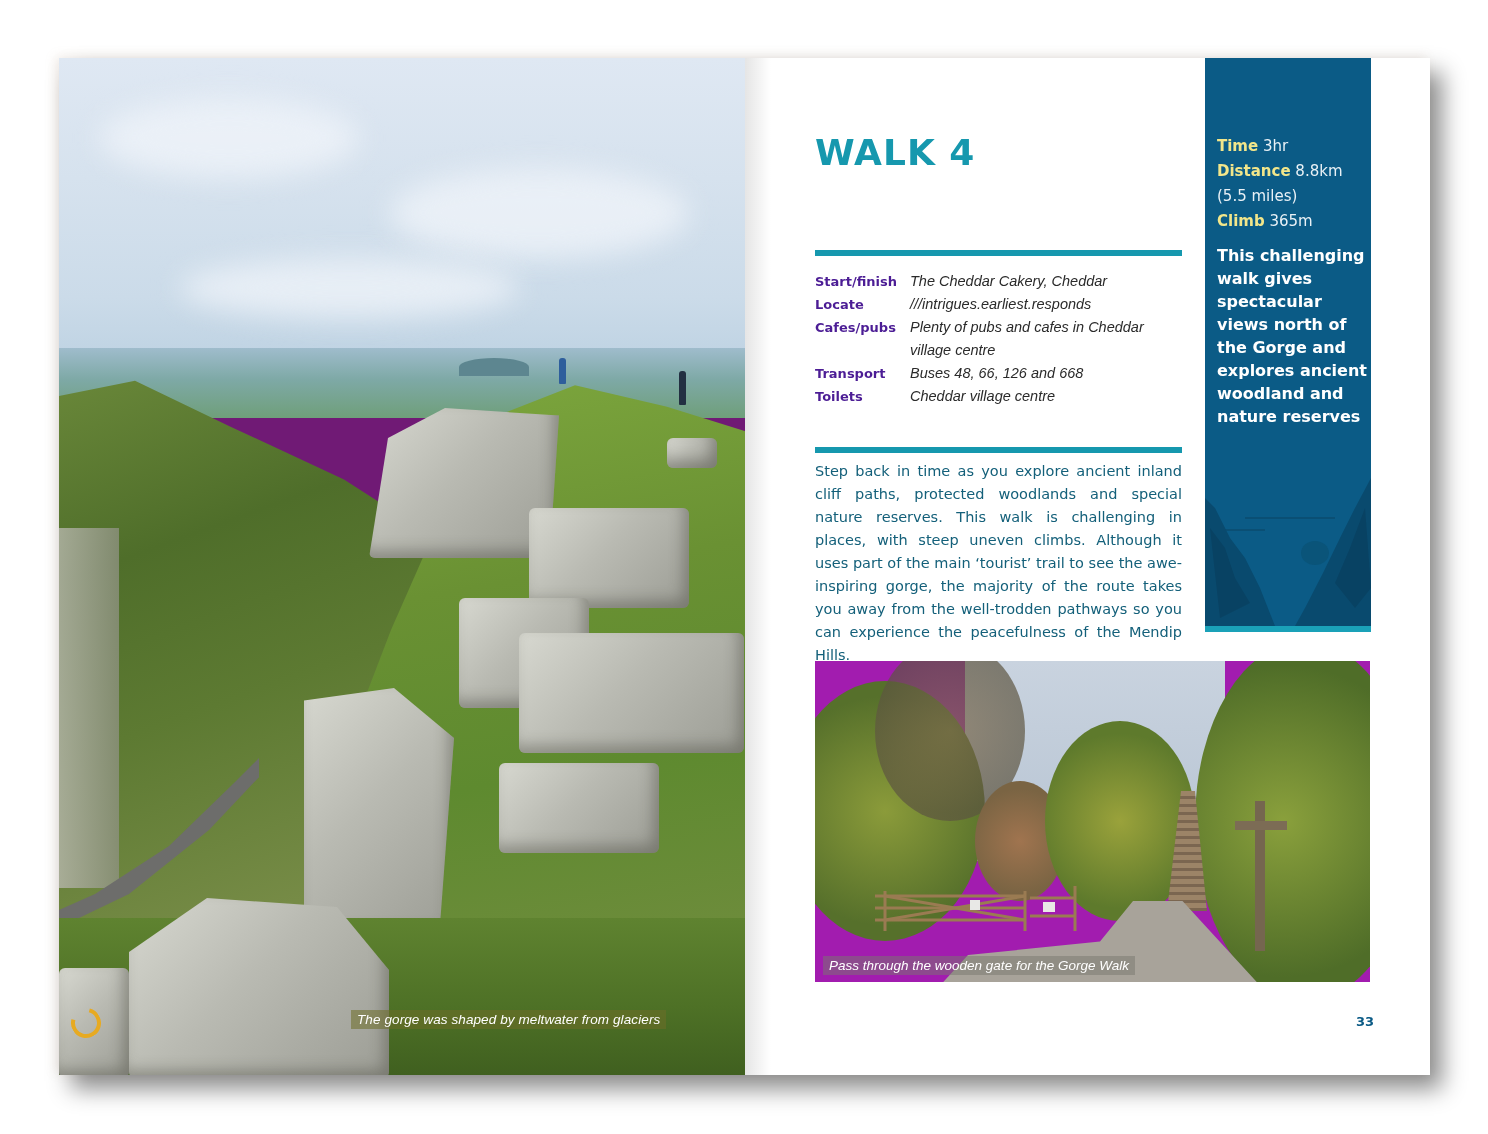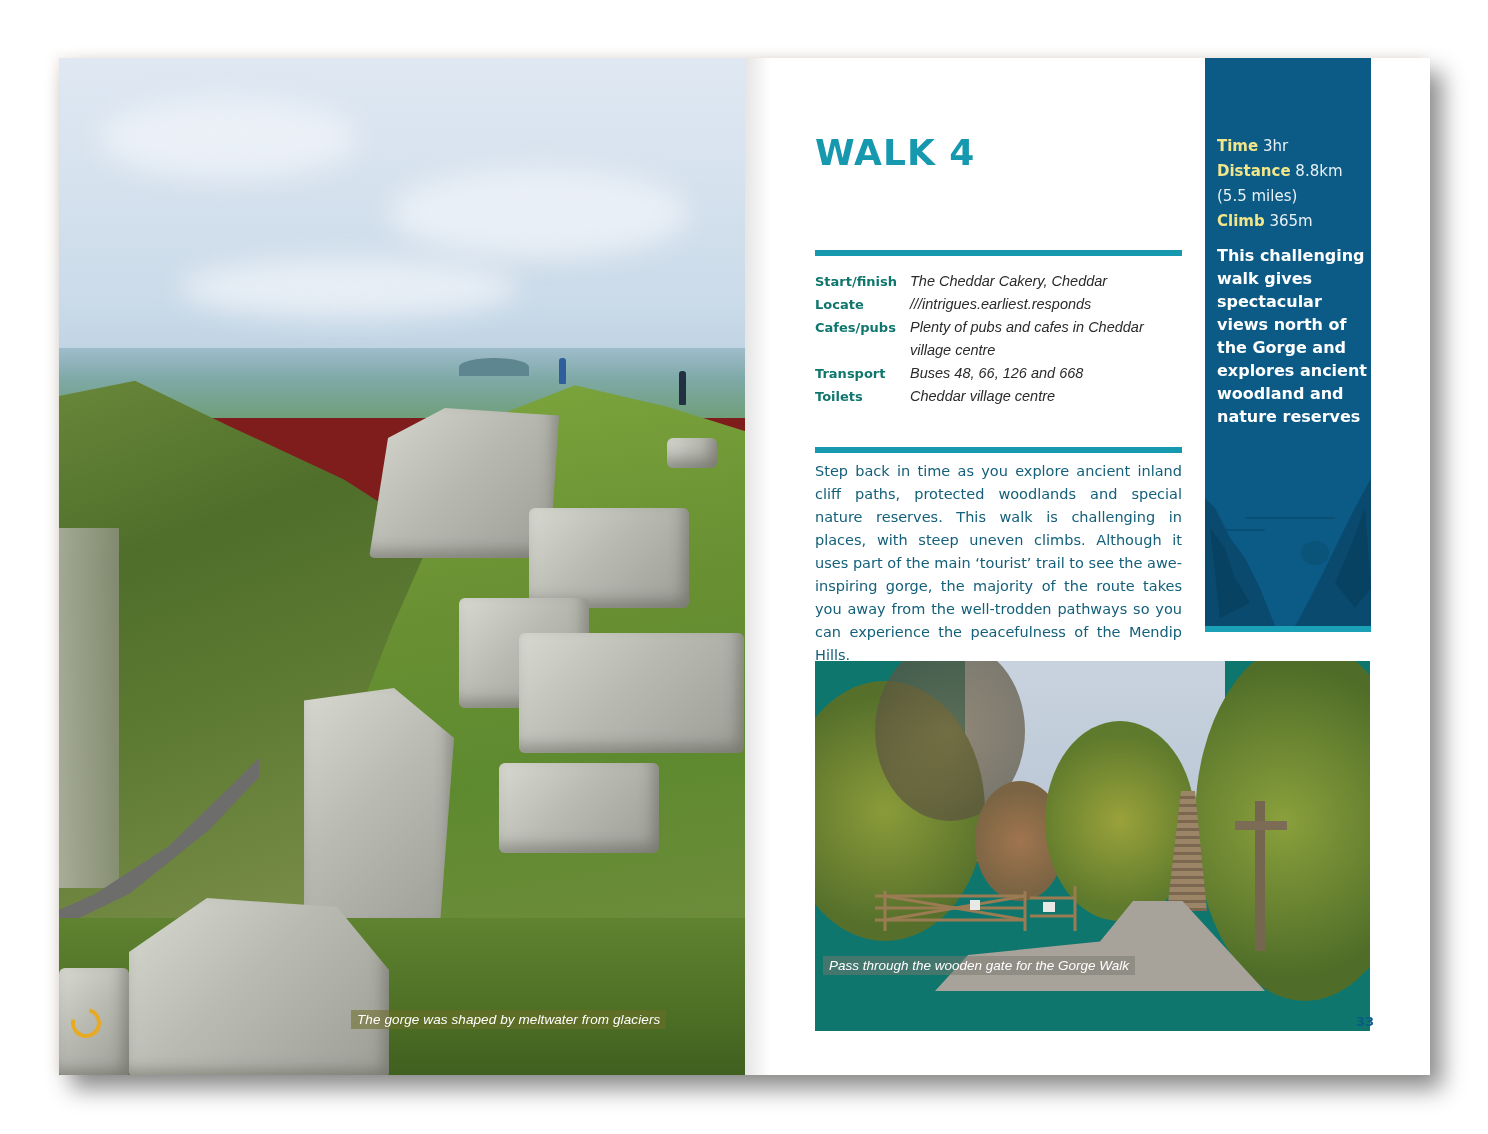--- a/index.html
+++ b/index.html
@@ -7,21 +7,21 @@
       width: 1488px; height: 1134px; background: #ffffff; position: relative; overflow: hidden;
       font-family: "Liberation Sans", sans-serif;
     }
     .spread {
       position: absolute; left: 59px; top: 58px; width: 1371px; height: 1017px;
       box-shadow: 12px 14px 22px rgba(0,0,0,0.45), -4px -2px 10px rgba(180,150,120,0.15);
     }
     
     .left-page {
       position: absolute; left: 0; top: 0; width: 809px; height: 1017px; overflow: hidden;
-      background: #7f1d1d;
+      background: #701a75;
     }
     .lp-sky { position:absolute; left:0; top:0; width:100%; height:300px;
       background: linear-gradient(180deg,#dfe8f3 0%,#d6e2ee 40%,#cbdbe9 80%,#bfd3e3 100%); }
     .lp-cloud { position:absolute; border-radius:50%; background: rgba(240,244,250,0.75); filter: blur(14px); }
     .lp-horizon { position:absolute; left:0; top:290px; width:100%; height:70px;
       background: linear-gradient(180deg,#9fbccc 0%,#7ea9a6 45%,#6f9f7a 100%); }
     .lp-hill { position:absolute; left:400px; top:300px; width:70px; height:18px; border-radius:50% 50% 0 0; background:#5d8690; }
     .lp-left-slope { position:absolute; left:0; top:300px; width:380px; height:760px;
       background: linear-gradient(160deg,#6c8a3b 0%,#4f6e2a 25%,#5d7a32 45%,#768b46 70%,#6a7c3f 100%);
       clip-path: polygon(0 5%, 20% 3%, 45% 9%, 75% 16%, 100% 24%, 100% 100%, 0 100%); }
@@ -49,33 +49,33 @@
     .right-page { position:absolute; left:686px; top:0; width:685px; height:1017px; background:#ffffff; }
     .gutter { position:absolute; left:686px; top:0; width:26px; height:1017px;
       background: linear-gradient(90deg, rgba(0,0,0,0.10), rgba(0,0,0,0)); }
     .walk-num { position:absolute; left:70px; top:74px; font-size:36px; font-weight:900; color:#1698ae;
       letter-spacing:1px; font-family:"DejaVu Sans", sans-serif; }
     .walk-title { position:absolute; left:70px; top:120px; width:330px; font-size:22px; font-weight:bold;
       color:#1b1b1b; line-height:27px; font-family:"DejaVu Sans", sans-serif; }
     .rule { position:absolute; left:70px; width:367px; height:6px; background:#1698ae; }
     .info-table { position:absolute; left:70px; top:212px; width:370px; }
     .info-row { display:flex; font-size:14px; line-height:23px; }
-    .info-key { width:95px; flex:none; font-weight:bold; color:#0f766e; font-family:"DejaVu Sans", sans-serif; font-size:13px; }
+    .info-key { width:95px; flex:none; font-weight:bold; color:#4c1d95; font-family:"DejaVu Sans", sans-serif; font-size:13px; }
     .info-val { flex:1; font-style:italic; color:#2a2a2a; font-family:"Liberation Sans", sans-serif; font-size:14.5px; }
     .intro { position:absolute; left:70px; top:402px; width:367px; font-size:14.5px; line-height:23px;
       color:#14607a; text-align:justify; font-family:"DejaVu Sans", sans-serif; }
     .sidebar { position:absolute; left:460px; top:0; width:166px; height:574px; background:#0b5b86; overflow:hidden; }
     .sidebar-strip { position:absolute; left:0; bottom:0; width:100%; height:6px; background:#1aa1b8; }
     .sb-stats { position:absolute; left:12px; top:76px; width:150px; color:#e9f1f6; font-size:15px; line-height:25px;
       font-family:"DejaVu Sans", sans-serif; }
     .sb-key { color:#f2e68a; font-weight:bold; }
     .sb-summary { position:absolute; left:12px; top:186px; width:150px; color:#ffffff; font-weight:bold;
       font-size:16px; line-height:23px; font-family:"DejaVu Sans", sans-serif; }
     .sb-illustration { position:absolute; left:0; top:420px; width:166px; height:148px; }
-    .rp-photo { position:absolute; left:70px; top:603px; width:555px; height:370px; overflow:hidden; background:#0f766e; }
+    .rp-photo { position:absolute; left:70px; top:603px; width:555px; height:321px; overflow:hidden; background:#a21caf; }
     .rp-sky { position:absolute; left:150px; top:0; width:260px; height:200px;
       background: linear-gradient(180deg,#c9d3df,#b7c4d3); }
     .rp-tree { position:absolute; border-radius:50%; }
     .rp-path { position:absolute; left:120px; top:240px; width:330px; height:90px; background:#a8a39a;
       clip-path: polygon(60% 0, 75% 0, 100% 100%, 0 100%, 10% 60%, 50% 45%); }
     .rp-steps { position:absolute; left:352px; top:130px; width:40px; height:120px;
       background: repeating-linear-gradient(180deg,#9c8467 0 5px,#7b6650 5px 8px);
       clip-path: polygon(35% 0, 70% 0, 100% 100%, 0 100%); }
     .rp-gate { position:absolute; left:60px; top:225px; width:210px; height:45px; }
     .rp-post { position:absolute; left:440px; top:140px; width:10px; height:150px; background:#75664f; }

